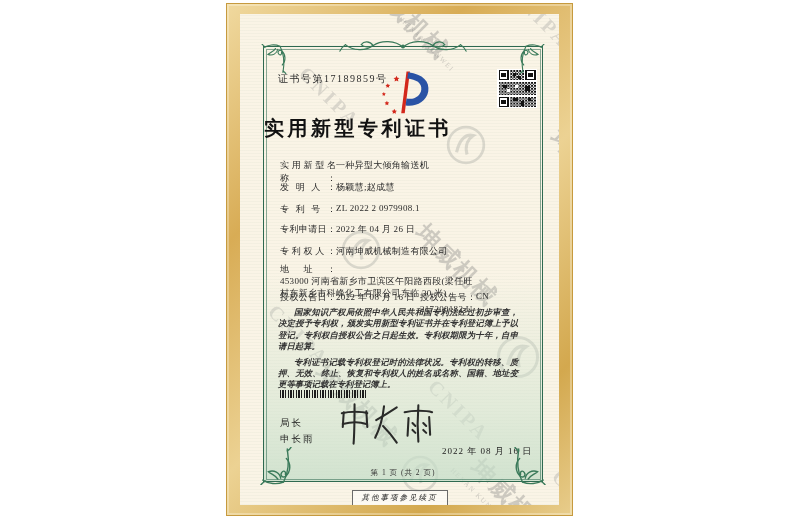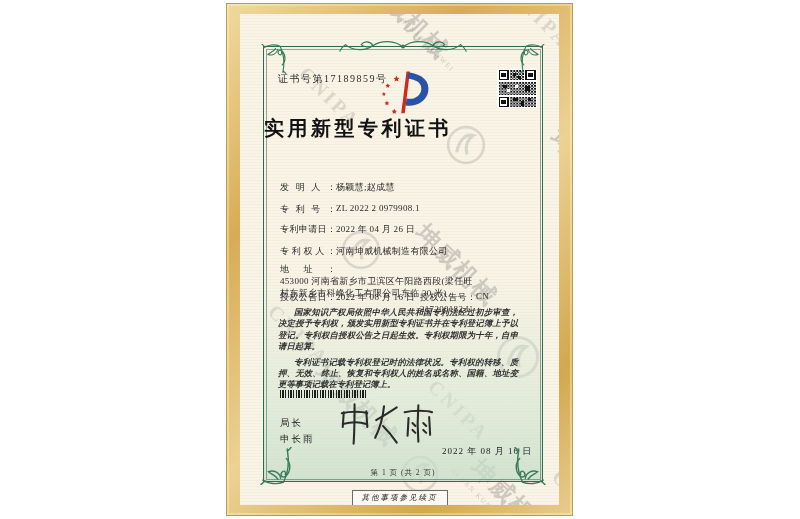--- a/index.html
+++ b/index.html
@@ -174,20 +174,23 @@
         </g>
         <g fill="#111">
           <rect x="2" y="2" width="3" height="3"></rect>
             <rect x="20" y="2" width="3" height="3"></rect>
             <rect x="2" y="20" width="3" height="3"></rect>
         </g>
       </svg>
 
       <div class="title">实用新型专利证书</div>
 
+      <div class="frow" style="top:112px">
+        <span class="flabel">实用新型名称：</span><span class="fval">一种异型大倾角输送机</span>
+      </div>
       <div class="frow" style="top:134px">
         <span class="flabel">发明人：</span><span class="fval">杨颖慧;赵成慧</span>
       </div>
       <div class="frow" style="top:156px">
         <span class="flabel">专利号：</span><span class="fval">ZL 2022 2 0979908.1</span>
       </div>
       <div class="frow" style="top:176px">
         <span class="flabel">专利申请日：</span><span class="fval">2022 年 04 月 26 日</span>
       </div>
       <div class="frow" style="top:198px">

